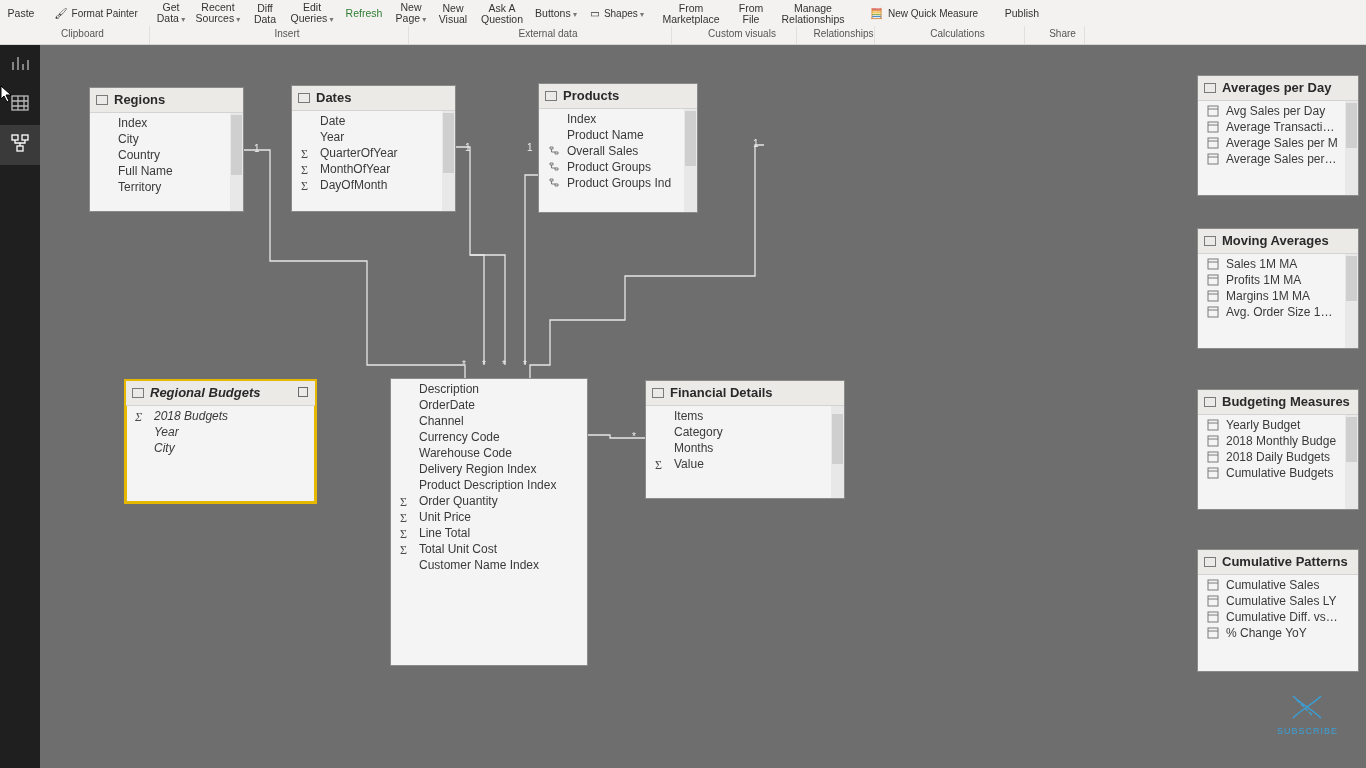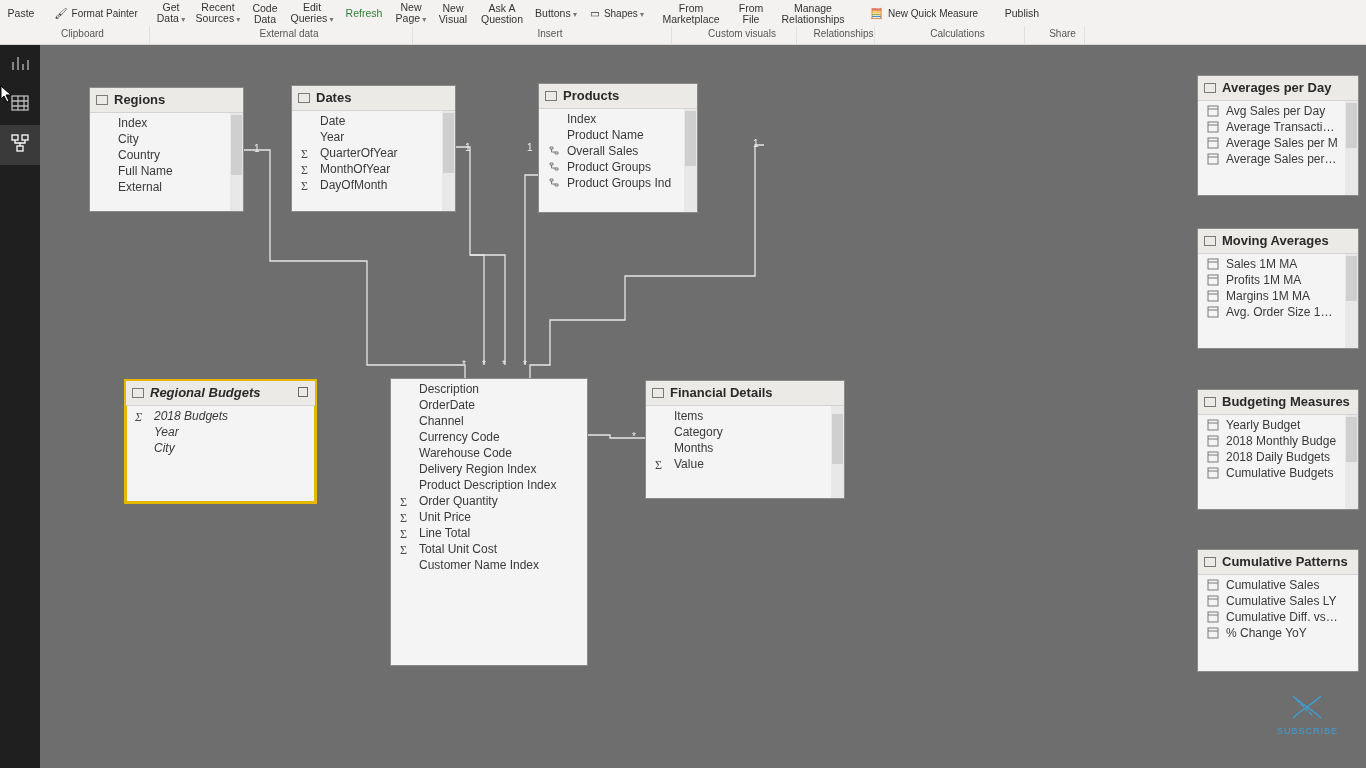--- a/index.html
+++ b/index.html
@@ -57,21 +57,21 @@
 
 <div class="ribbon">
   <div class="ribbon-items">
     <div style="width:42px"><span>Paste</span></div>
     <div style="width:108px;flex-direction:row;gap:4px">
       <span>🖌</span>
       <span class="tiny">Format Painter</span>
     </div>
     <div style="width:42px"><span>Get</span><span class="caret">Data</span></div>
     <div style="width:52px"><span>Recent</span><span class="caret">Sources</span></div>
-    <div style="width:42px"><span>Code</span><span>Data</span></div>
+    <div style="width:42px"><span>Diff</span><span>Data</span></div>
     <div style="width:52px"><span>Edit</span><span class="caret">Queries</span></div>
     <div style="width:52px;color:#2e7d32"><span>Refresh</span></div>
     <div style="width:42px"><span>New</span><span class="caret">Page</span></div>
     <div style="width:42px"><span>New</span><span>Visual</span></div>
     <div style="width:56px"><span>Ask A</span><span>Question</span></div>
     <div style="width:52px"><span class="caret">Buttons</span></div>
     <div style="width:70px;flex-direction:row;gap:4px">
       <span>▭</span>
       <span class="tiny caret">Shapes</span>
     </div>
@@ -79,22 +79,22 @@
     <div style="width:42px"><span>From</span><span>File</span></div>
     <div style="width:82px"><span>Manage</span><span>Relationships</span></div>
     <div style="width:140px;flex-direction:row;gap:5px">
       <span>🧮</span>
       <span class="tiny">New Quick Measure</span>
     </div>
     <div style="width:56px"><span>Publish</span></div>
   </div>
   <div class="groups-row">
     <div style="width:150px">Clipboard</div>
+    <div style="width:259px">Insert</div>
     <div style="width:263px">External data</div>
-    <div style="width:259px">Insert</div>
     <div style="width:125px">Custom visuals</div>
     <div style="width:78px">Relationships</div>
     <div style="width:150px">Calculations</div>
     <div style="width:60px">Share</div>
   </div>
 </div>
 
 <div class="leftnav">
   <div class="nav-btn">
     <span class="nav-icon">
@@ -157,21 +157,21 @@
             <line x1="4" y1="0.5" x2="4" y2="9.5"></line>
           </svg></span>
       <span>Regions</span>
     </div>
     <div class="tbl-body" style="height:98px">
       <div class="tbl-rows">
         <div class="tbl-row"><span>Index</span></div>
         <div class="tbl-row"><span>City</span></div>
         <div class="tbl-row"><span>Country</span></div>
         <div class="tbl-row"><span>Full Name</span></div>
-        <div class="tbl-row"><span>External</span></div>
+        <div class="tbl-row"><span>Territory</span></div>
       </div>
       <div class="tbl-scroll">
           <div class="thumb" style="top:2px;height:60px"></div>
         </div>
     </div>
   </div>
 
   <div class="tbl" style="left:251px;top:40px;width:165px">
     <div class="tbl-head">
       <span class="table-icon"><svg class="ico-table" viewBox="0 0 12 10">

